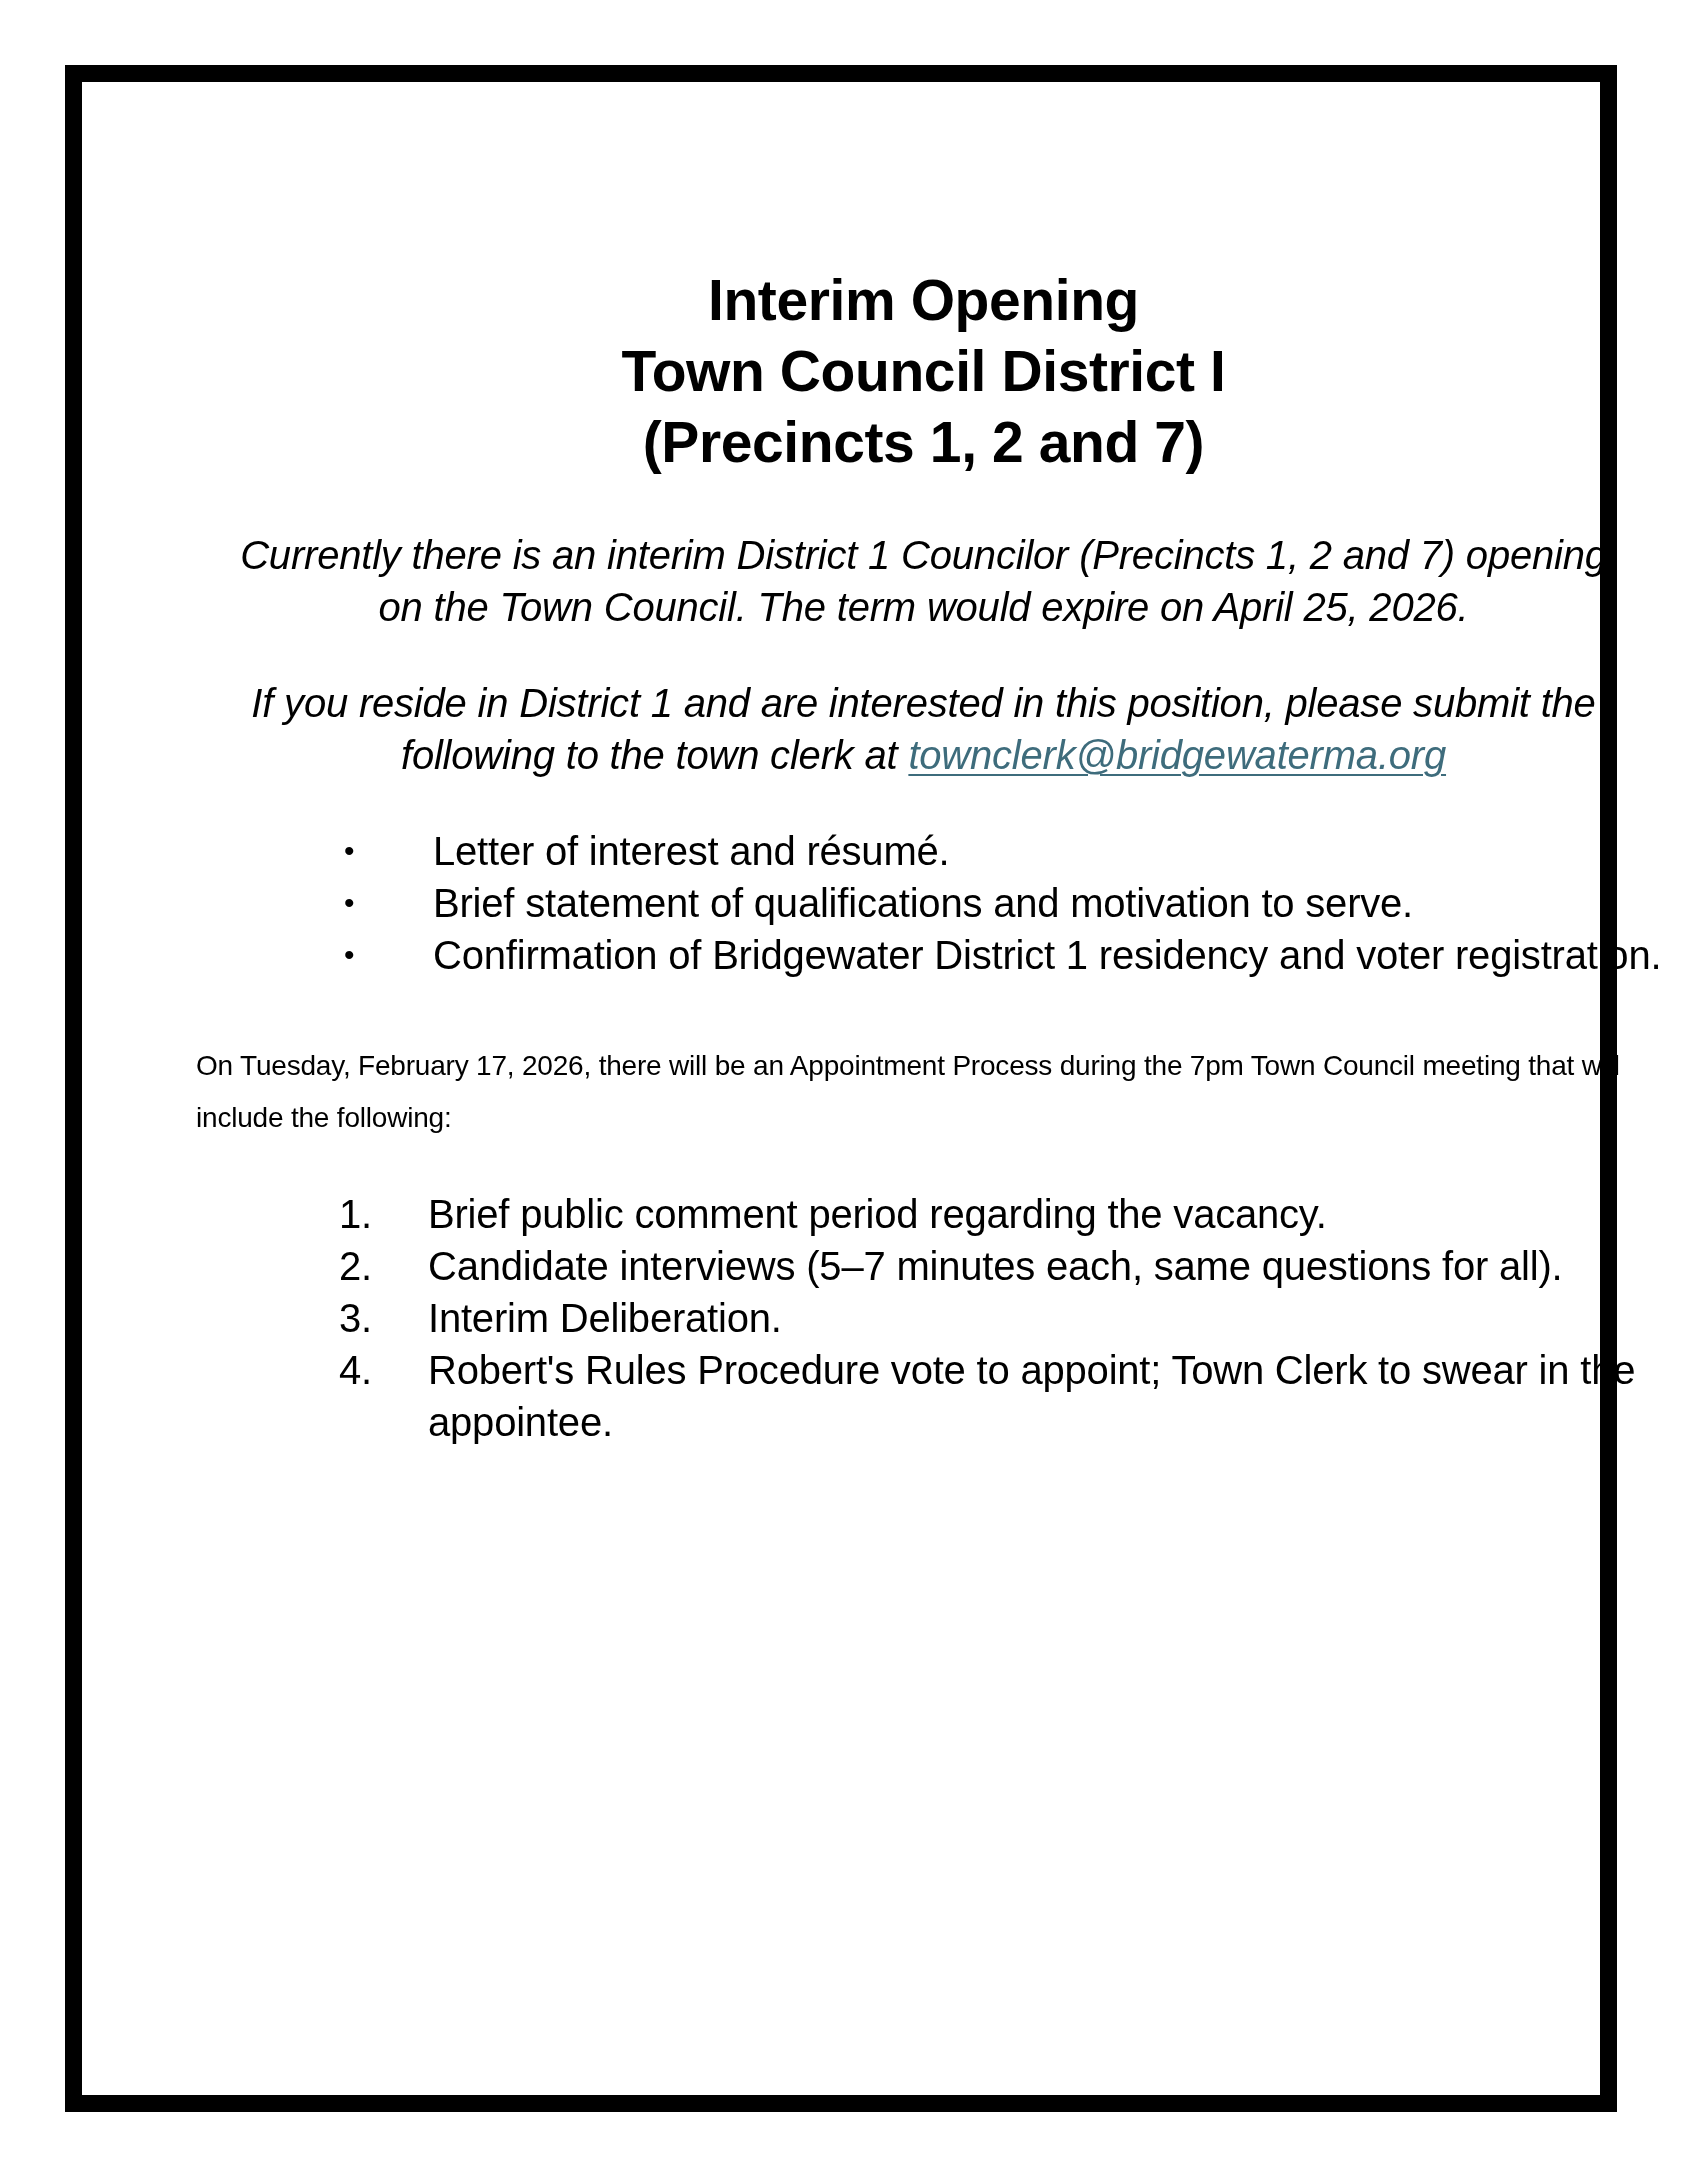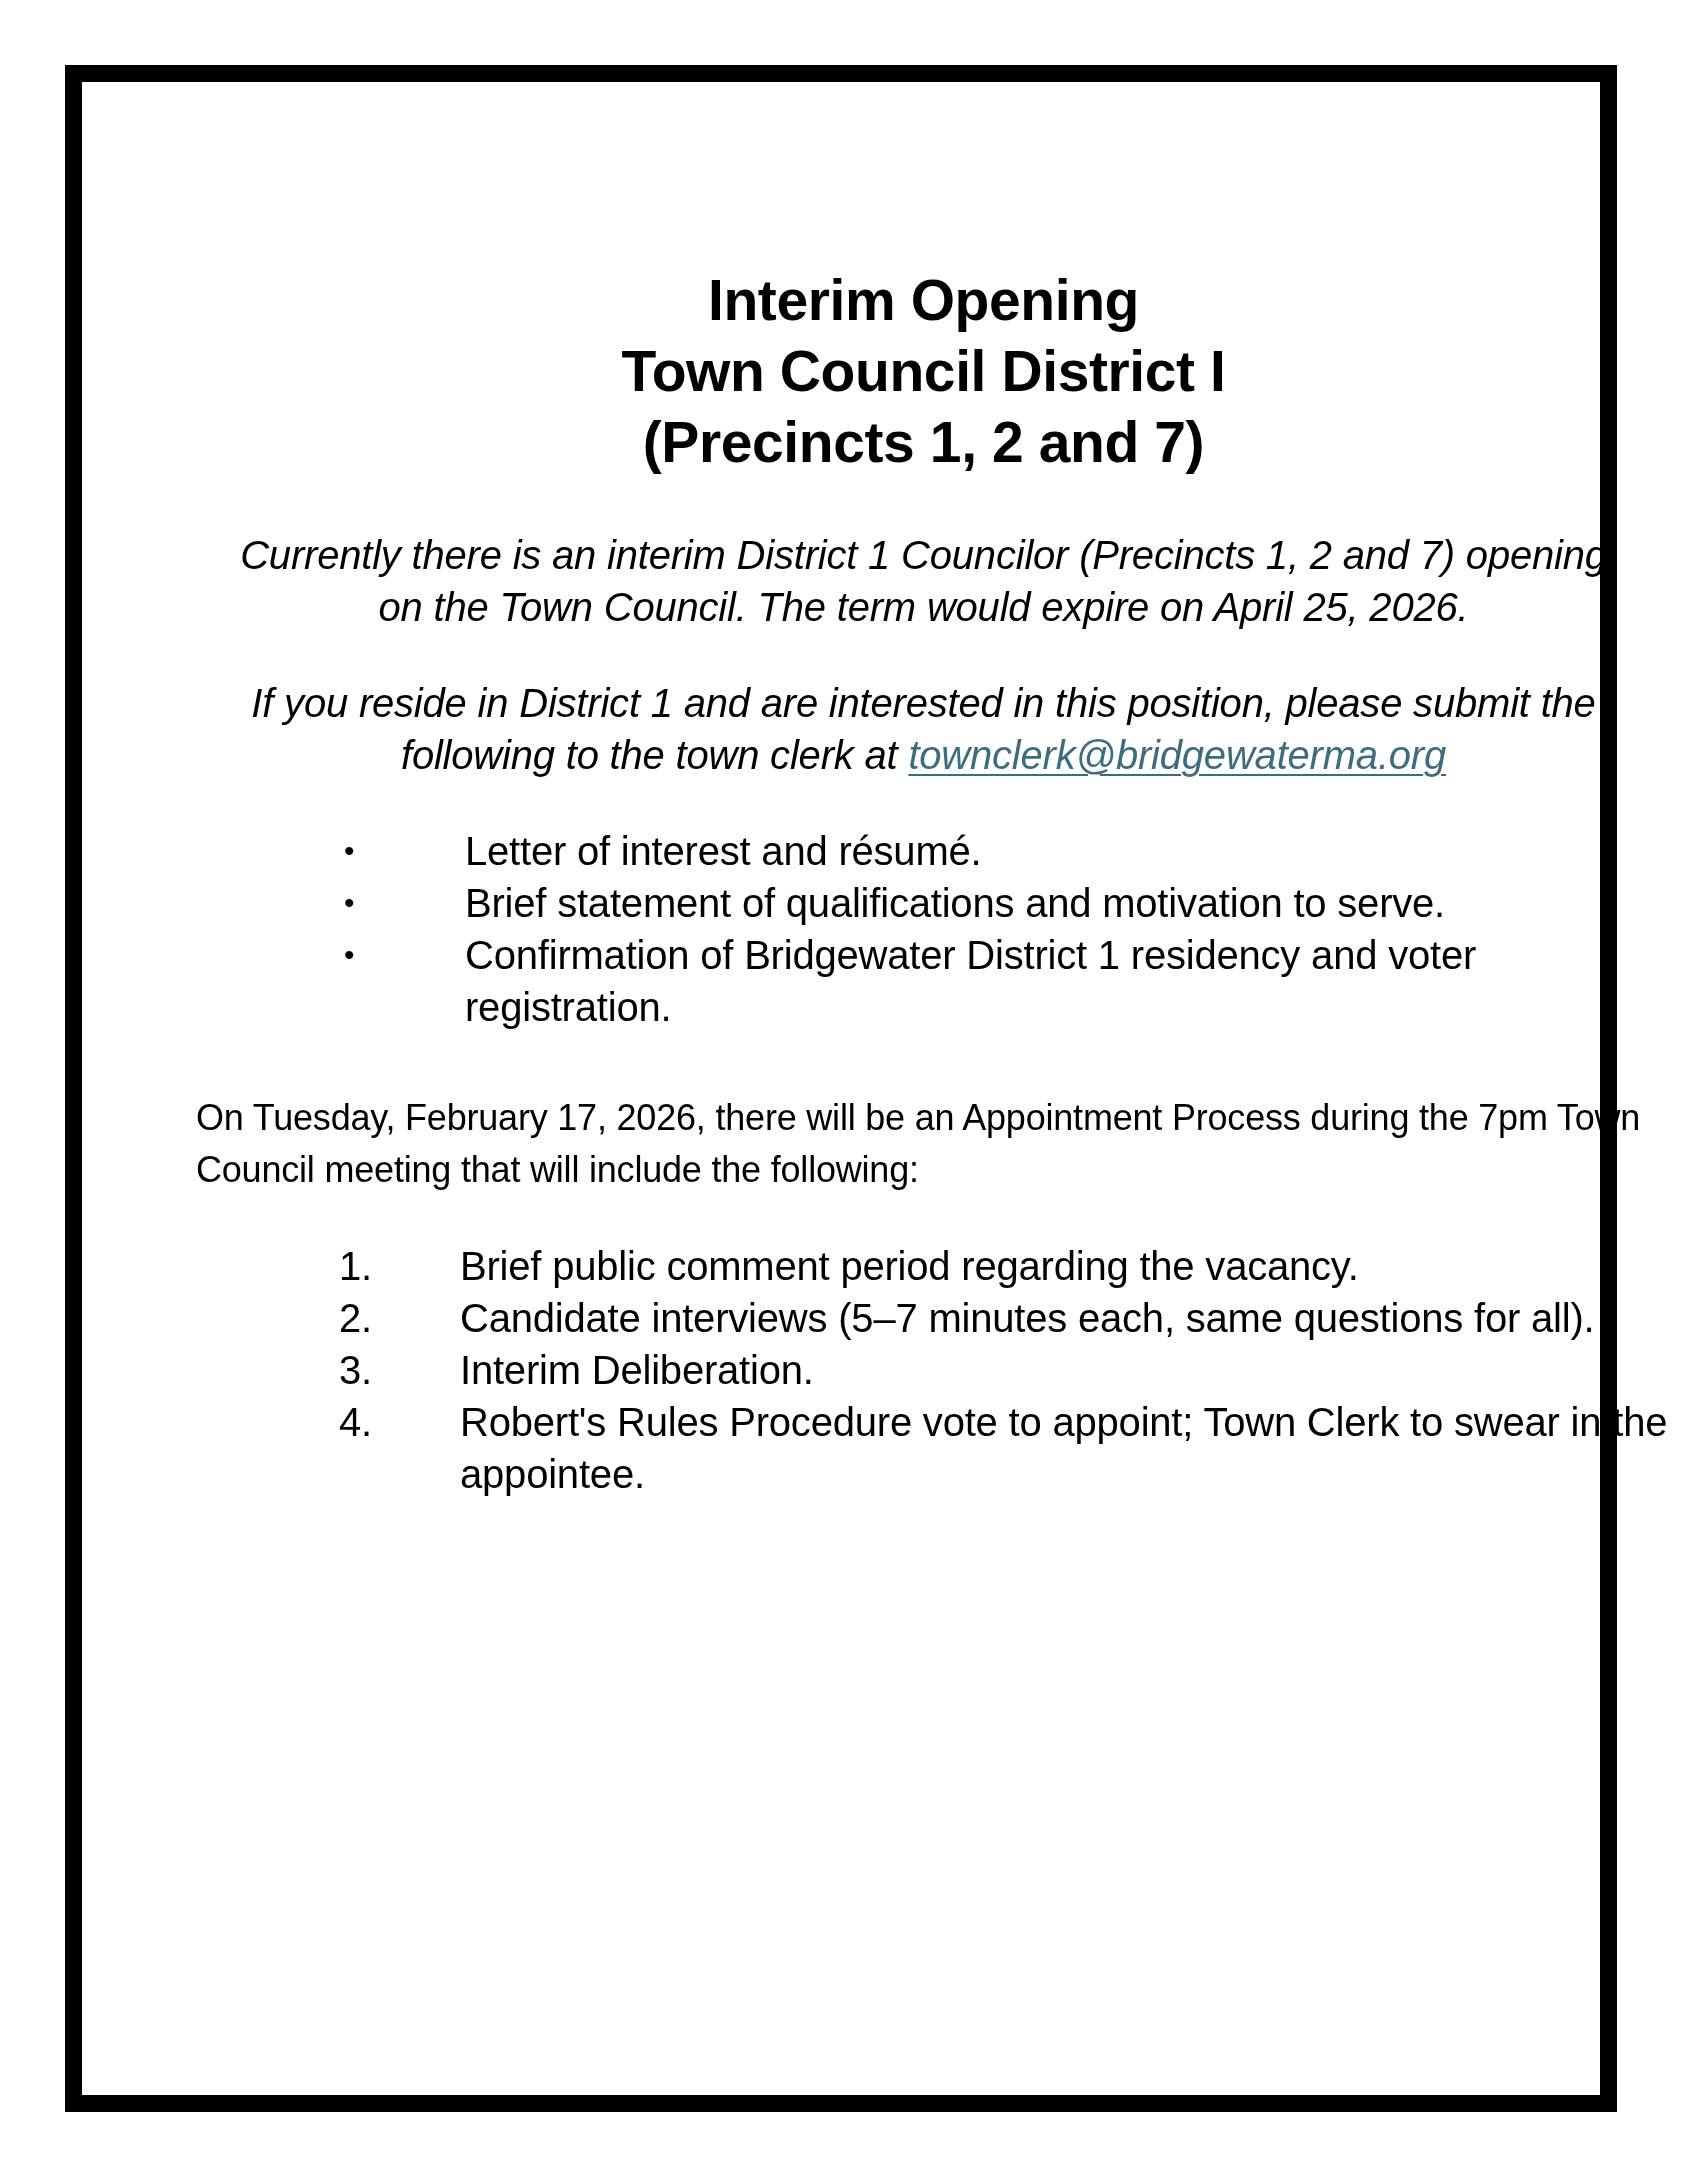--- a/index.html
+++ b/index.html
@@ -70,21 +70,21 @@
   .para-1 {
     margin-top: 51px;
     padding: 0 51px;
   }
   .para-2 {
     margin-top: 44px;
     padding: 0 46px;
   }
   .para-left {
     text-align: left;
-    font-size: 36px;
+    font-size: 28px;
     line-height: 52px;
     letter-spacing: -0.2px;
     margin-top: 59px;
     padding: 0 30px 0 32px;
   }
 
   .email-link {
     color: #3e6c7c;
     text-decoration: underline;
     text-underline-offset: 5px;
@@ -135,21 +135,20 @@
   .bullet-list .list-marker {
     font-size: 30px;
     line-height: 52px;
   }
   .number-list .list-marker {
     font-size: 40px;
     line-height: 52px;
   }
   .list-text {
     display: block;
-    margin-left: 32px;
   }
 </style>
 </head>
 <body>
 
 <div class="page">
   <div class="frame">
     <div class="content">
 
       <div class="title-block">

